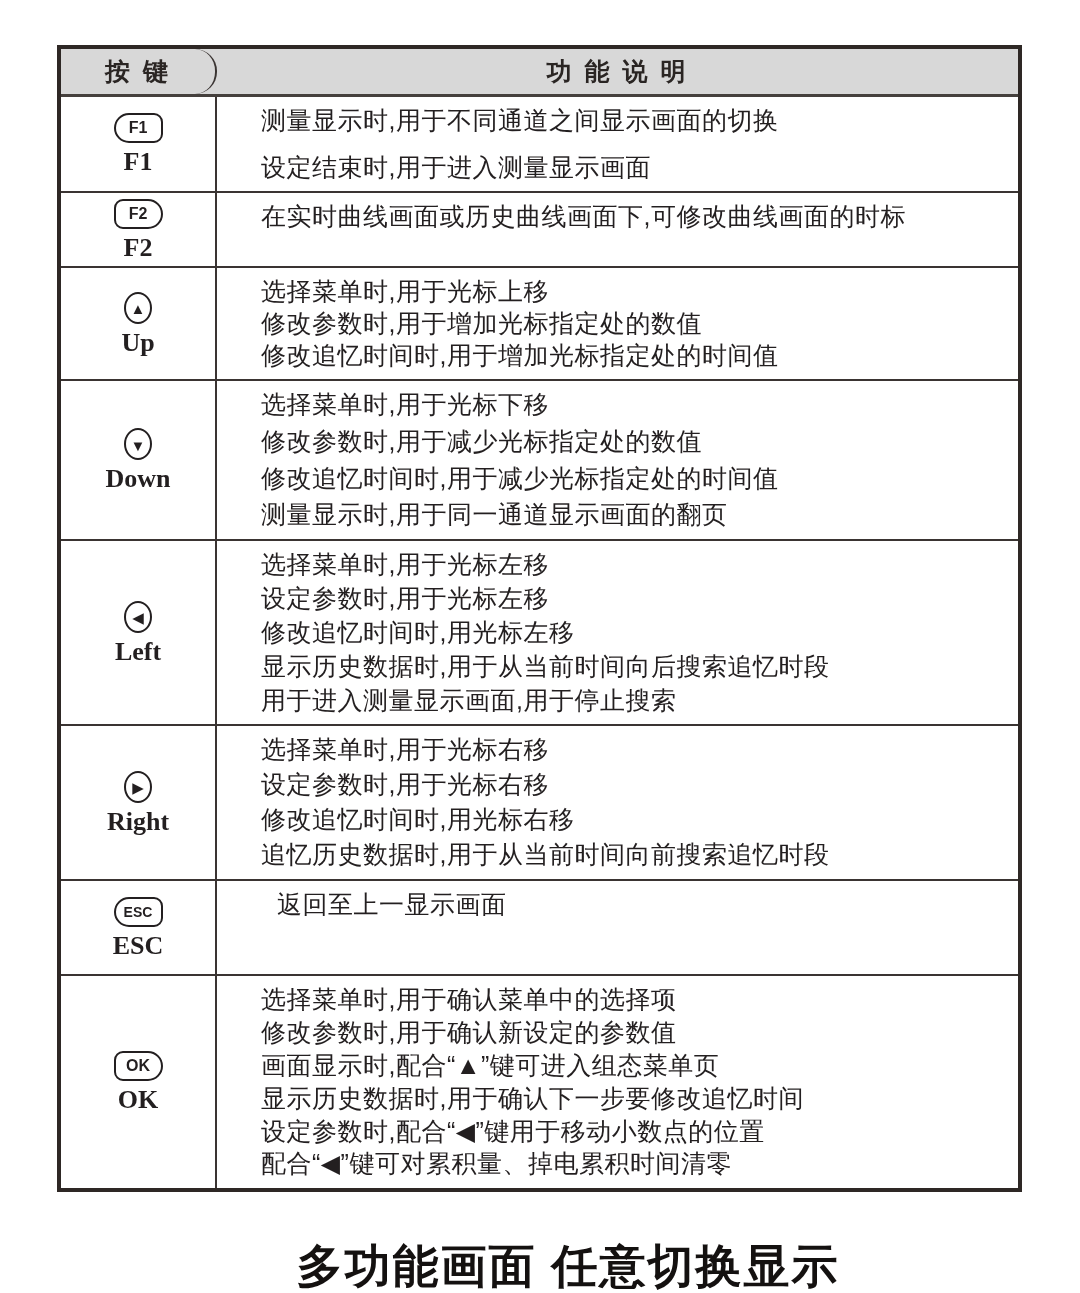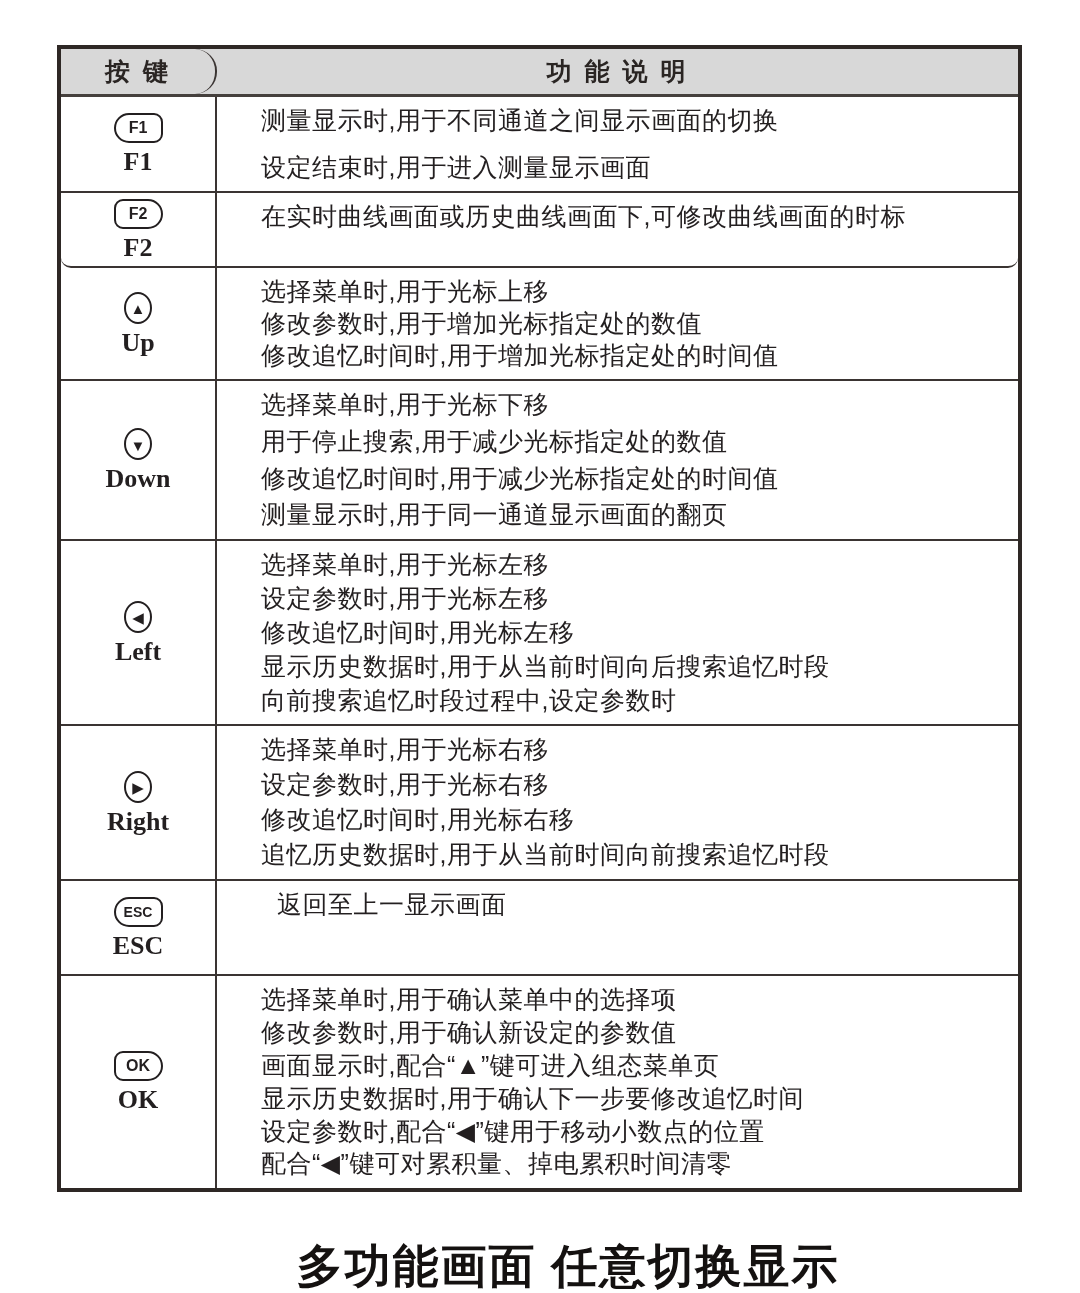--- a/index.html
+++ b/index.html
@@ -77,21 +77,21 @@
   .caption {
     margin-top: 44px;
     text-align: center;
     transform: translateX(28px);
     font-size: 46px;
     font-weight: 700;
     letter-spacing: 2px;
     color: #141110;
   }
   
-  .h-f1 { height: 96px; }  .h-f2 { height: 75px; border-radius: 10px; }
+  .h-f1 { height: 96px; }  .h-f2 { height: 75px; }
   .h-up { height: 113px; } .h-down { height: 160px; }
   .h-left { height: 185px; } .h-right { height: 155px; }
   .h-esc { height: 95px; gap: 16px; }  .h-ok { height: 212px; }
 </style>
 </head>
 <body>
 
 <div class="ktable">
 
   <div class="row header">
@@ -140,39 +140,39 @@
 
   <div class="row h-down">
     <div class="cell-left">
       <span class="circlekey">
           <span class="tri">▼</span>
         </span>
       <span class="keylabel">Down</span>
     </div>
     <div class="cell-right">
       <div class="fline">选择菜单时,用于光标下移</div>
-      <div class="fline">用于停止搜索,用于减少光标指定处的数值</div>
+      <div class="fline">修改参数时,用于减少光标指定处的数值</div>
       <div class="fline">修改追忆时间时,用于减少光标指定处的时间值</div>
       <div class="fline">测量显示时,用于同一通道显示画面的翻页</div>
     </div>
   </div>
 
   <div class="row h-left">
     <div class="cell-left">
       <span class="circlekey">
           <span class="tri">◀</span>
         </span>
       <span class="keylabel">Left</span>
     </div>
     <div class="cell-right">
       <div class="fline">选择菜单时,用于光标左移</div>
       <div class="fline">设定参数时,用于光标左移</div>
       <div class="fline">修改追忆时间时,用光标左移</div>
       <div class="fline">显示历史数据时,用于从当前时间向后搜索追忆时段</div>
-      <div class="fline">向前搜索追忆时段过程中,设定参数时</div>
+      <div class="fline">用于进入测量显示画面,用于停止搜索</div>
     </div>
   </div>
 
   <div class="row h-right">
     <div class="cell-left">
       <span class="circlekey">
           <span class="tri">▶</span>
         </span>
       <span class="keylabel">Right</span>
     </div>

